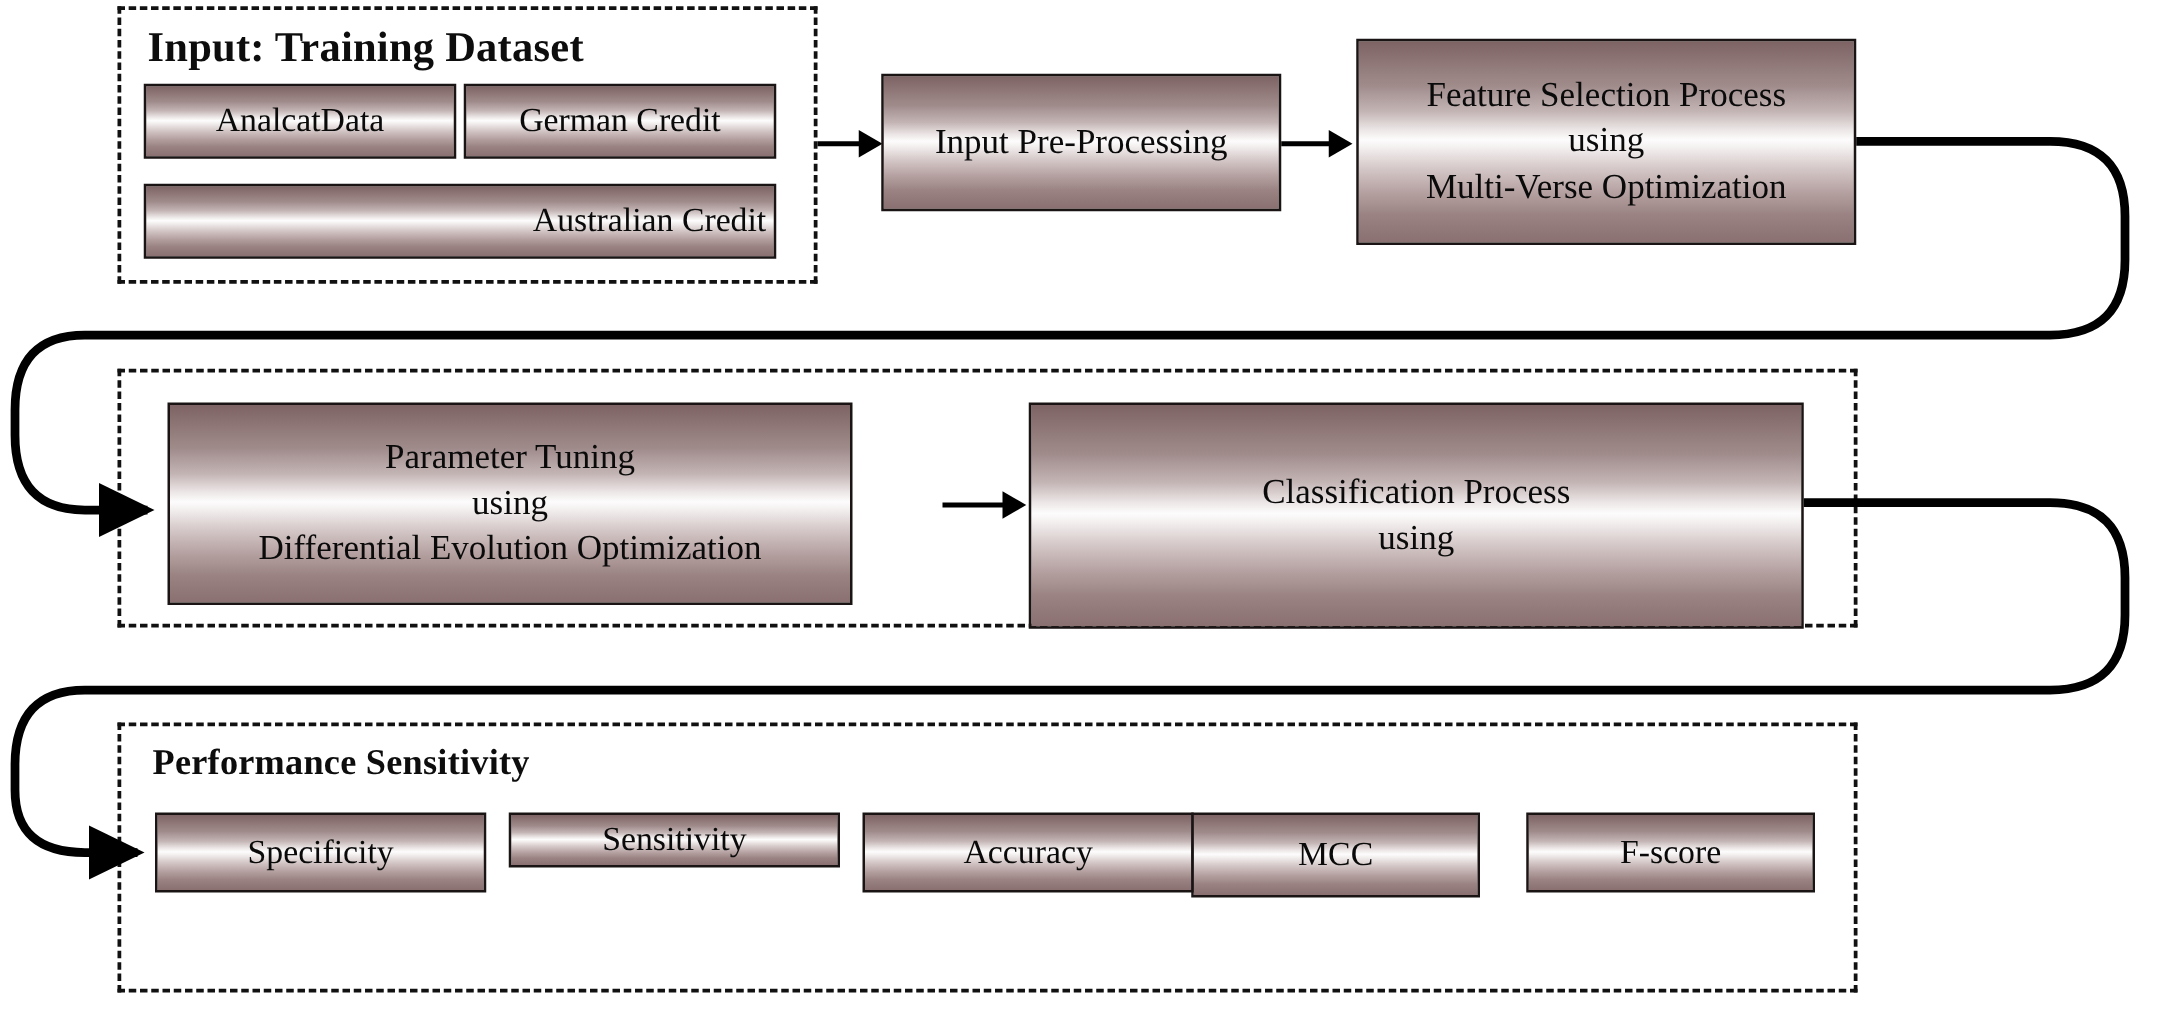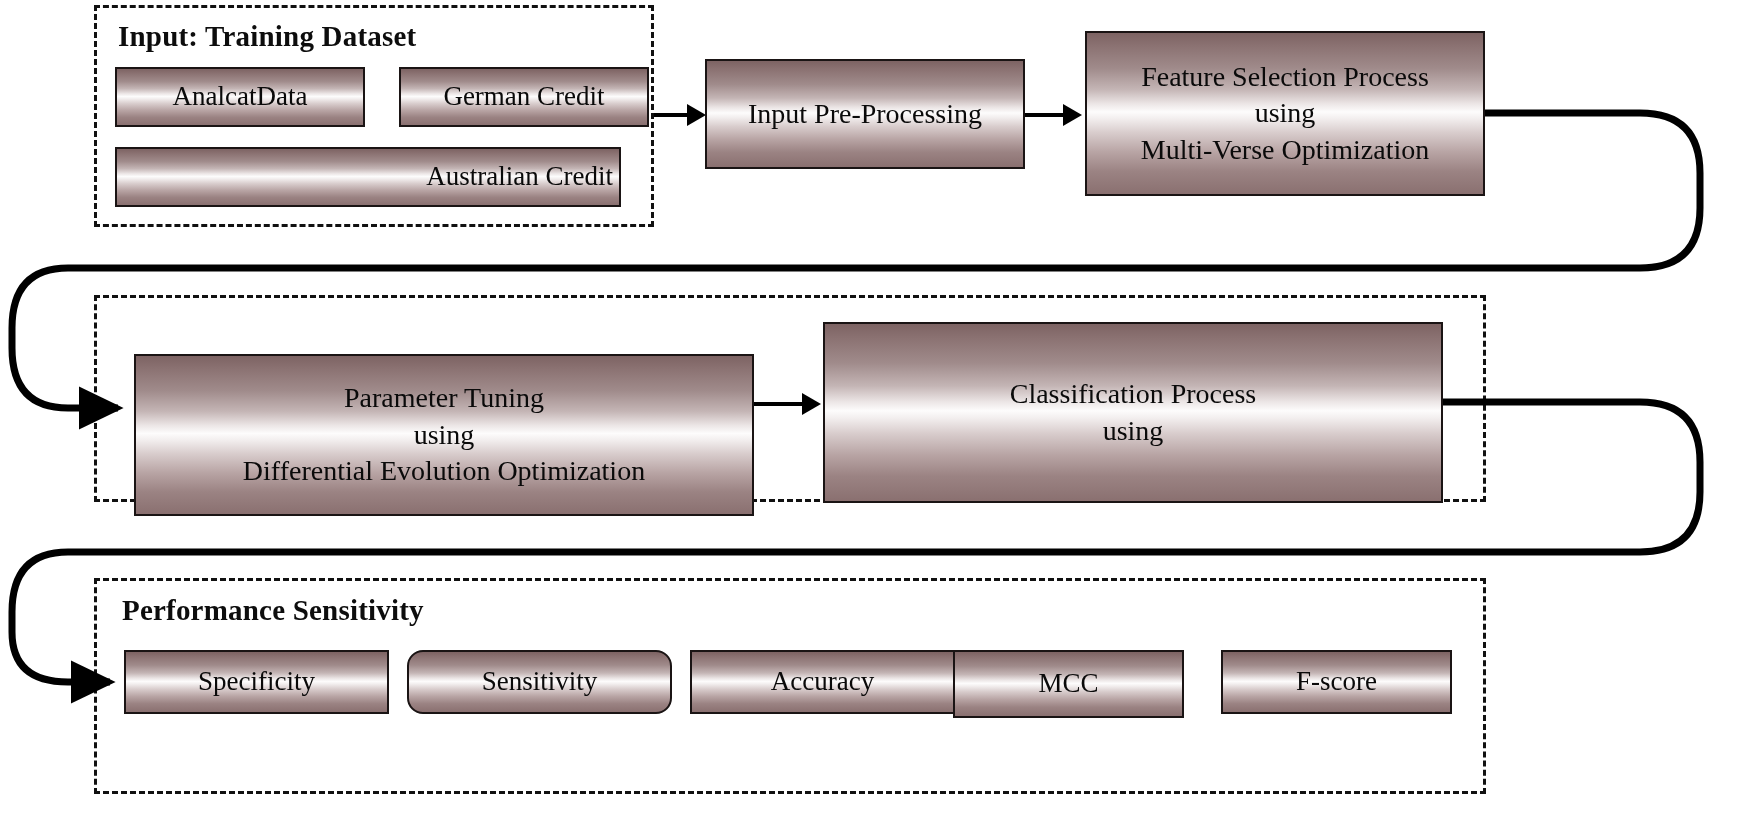--- a/index.html
+++ b/index.html
@@ -92,29 +92,29 @@
     overflow: visible;
   }
 </style>
 </head>
 <body>
 
 <div id="canvas">
 
   <div class="group" style="left:94px; top:5px; width:560px; height:222px;"></div>
 
-  <div class="group-title" style="left:118px; top:20px; font-size:29px;">Input: Training Dataset</div>
+  <div class="group-title" style="left:118px; top:20px; font-size:34px;">Input: Training Dataset</div>
 
   <div class="node" style="left:115px; top:67px; width:250px; height:60px; font-size:27px;">
     <span class="lines">
         <span class="ln">AnalcatData</span>
       </span>
   </div>
 
-  <div class="node" style="left:371px; top:67px; width:250px; height:60px; font-size:27px;margin-left:28px;">
+  <div class="node" style="left:371px; top:67px; width:250px; height:60px; font-size:27px;">
     <span class="lines">
         <span class="ln">German Credit</span>
       </span>
   </div>
 
   <div class="node" style="left:115px; top:147px; width:506px; height:60px; font-size:27px;text-align:right;">
     <span class="lines">
         <span class="ln">Australian Credit</span>
       </span>
   </div>
@@ -134,21 +134,21 @@
   <div class="node" style="left:1085px; top:31px; width:400px; height:165px; font-size:28px;">
     <span class="lines">
       <span class="ln">Feature Selection Process</span>
       <span class="ln">using</span>
       <span class="ln">Multi-Verse Optimization</span>
     </span>
   </div>
 
   <div class="group" style="left:94px; top:295px; width:1392px; height:207px;"></div>
 
-  <div class="node" style="left:134px; top:322px; width:620px; height:162px; font-size:28px;margin-top:32px;">
+  <div class="node" style="left:134px; top:322px; width:548px; height:162px; font-size:28px;">
     <span class="lines">
       <span class="ln">Parameter Tuning</span>
       <span class="ln">using</span>
       <span class="ln">Differential Evolution Optimization</span>
     </span>
   </div>
 
   <div class="arrow-h" style="left:754px; top:402px; width:50px;"></div>
   <div class="arrow-head-r" style="left:802px; top:393px;"></div>
 
@@ -161,21 +161,21 @@
 
   <div class="group" style="left:94px; top:578px; width:1392px; height:216px;"></div>
 
   <div class="group-title" style="left:122px; top:594px; font-size:29px;">Performance Sensitivity</div>
 
   <div class="node" style="left:124px; top:650px; width:265px; height:64px; font-size:27px;">
     <span class="lines">
         <span class="ln">Specificity</span>
       </span>
   </div>
-  <div class="node" style="left:407px; top:650px; width:265px; height:64px; font-size:27px;border-radius:16px;">
+  <div class="node" style="left:407px; top:650px; width:265px; height:44px; font-size:27px;">
     <span class="lines">
         <span class="ln">Sensitivity</span>
       </span>
   </div>
   <div class="node" style="left:690px; top:650px; width:265px; height:64px; font-size:27px;">
     <span class="lines">
         <span class="ln">Accuracy</span>
       </span>
   </div>
   <div class="node" style="left:953px; top:650px; width:231px; height:68px; font-size:27px;">

